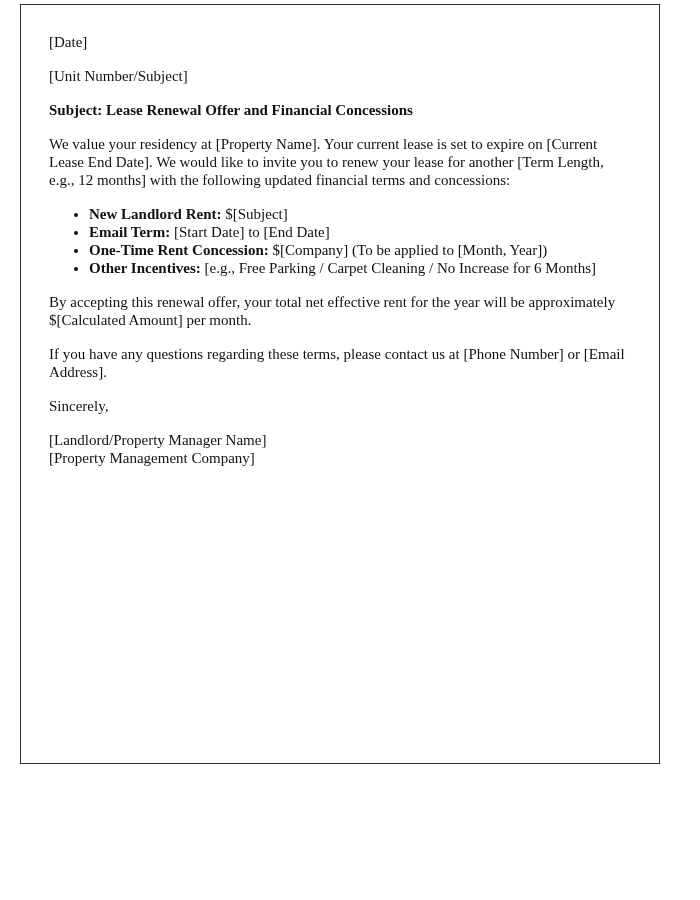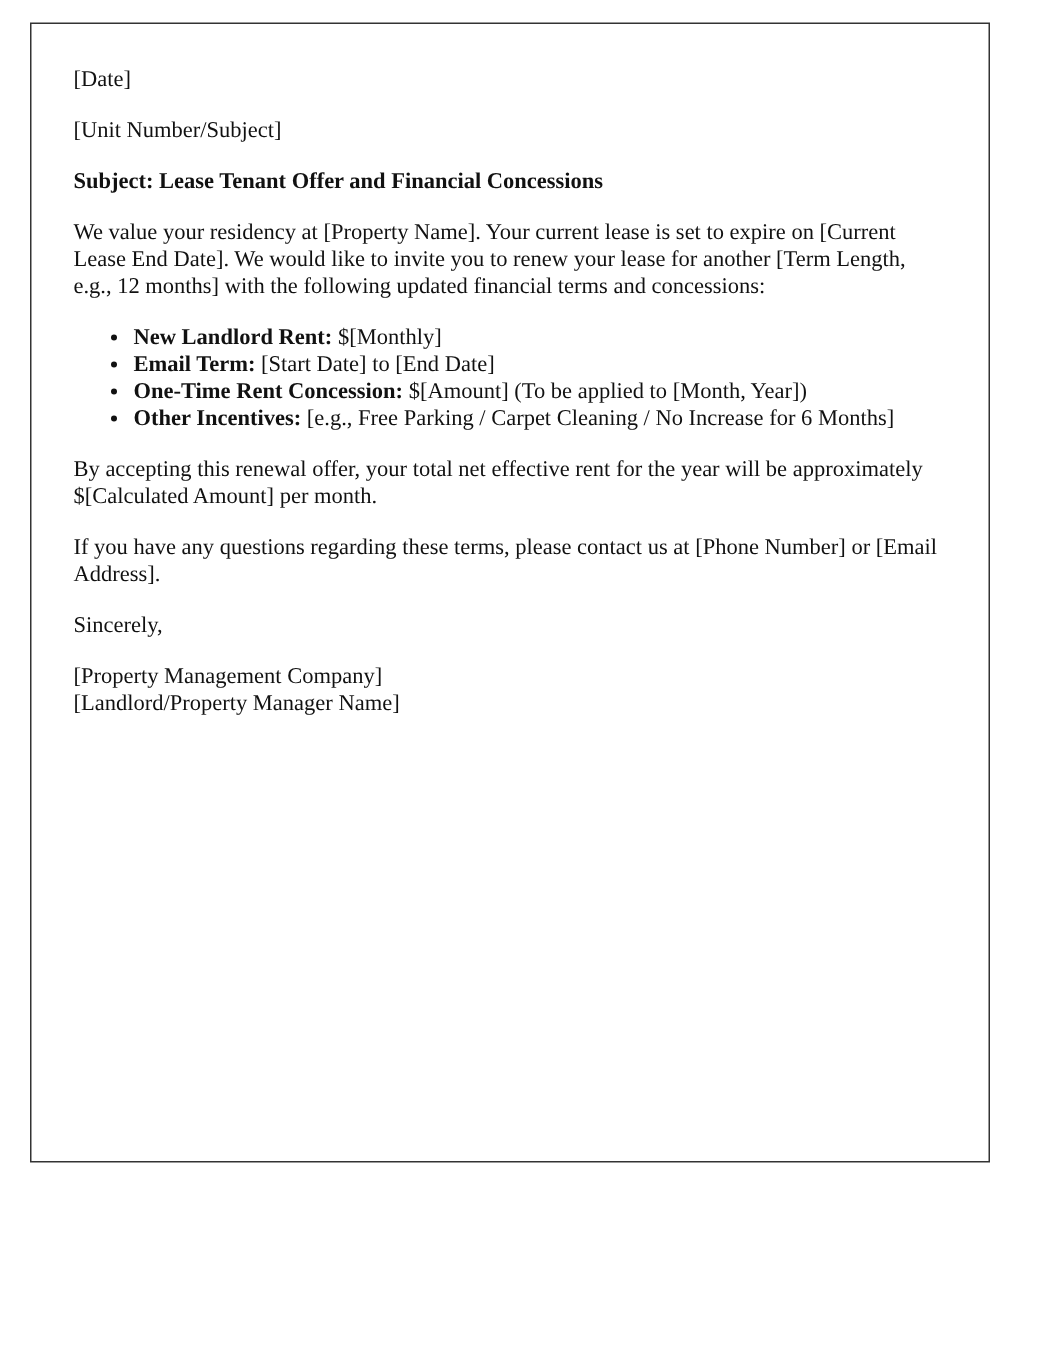--- a/index.html
+++ b/index.html
@@ -1,19 +1,19 @@
 <!DOCTYPE html>
 <html><head>
   <meta charset="utf-8">
   <style>
     html, body { margin: 0; padding: 0; background: #ffffff; }
     body { width: 700px; height: 900px; position: relative; }
     .letter {
       position: absolute;
-      left: 20px; top: 15px;
+      left: 20px; top: 4px;
       width: 640px; height: 760px;
       border: 1px solid #333333;
       box-sizing: border-box;
       padding: 28px 28px 0 28px;
       font-family: "Liberation Serif", serif;
       font-size: 15px;
       line-height: 18px;
       color: #111111;
     }
     .letter p { margin: 0 0 16px 0; }
@@ -25,36 +25,36 @@
 </head>
 <body>
 
 <div class="letter">
   <p>[Date]</p>
 
   <p class="block">
     <span style="display:block">[Unit Number/Subject]</span>
   </p>
 
-  <p class="subject">Subject: Lease Tenant Offer and Financial Concessions</p>
+  <p class="subject">Subject: Lease Renewal Offer and Financial Concessions</p>
 
 
   <p>We value your residency at [Property Name]. Your current lease is set to expire on [Current Lease End Date]. We would like to invite you to renew your lease for another [Term Length, e.g., 12 months] with the following updated financial terms and concessions:</p>
 
   <ul>
-    <li><b>New Landlord Rent:</b><span> $[Monthly]</span></li>
+    <li><b>New Landlord Rent:</b><span> $[Subject]</span></li>
     <li><b>Email Term:</b><span> [Start Date] to [End Date]</span></li>
-    <li><b>One-Time Rent Concession:</b><span> $[Amount] (To be applied to [Month, Year])</span></li>
+    <li><b>One-Time Rent Concession:</b><span> $[Company] (To be applied to [Month, Year])</span></li>
     <li><b>Other Incentives:</b><span> [e.g., Free Parking / Carpet Cleaning / No Increase for 6 Months]</span></li>
   </ul>
 
   <p>By accepting this renewal offer, your total net effective rent for the year will be approximately $[Calculated Amount] per month.</p>
 
 
   <p>If you have any questions regarding these terms, please contact us at [Phone Number] or [Email Address].</p>
 
   <p>Sincerely,</p>
 
   <p class="block">
+    <span style="display:block">[Landlord/Property Manager Name]</span>
     <span style="display:block">[Property Management Company]</span>
-    <span style="display:block">[Landlord/Property Manager Name]</span>
   </p>
 </div>
 
 </body></html>

